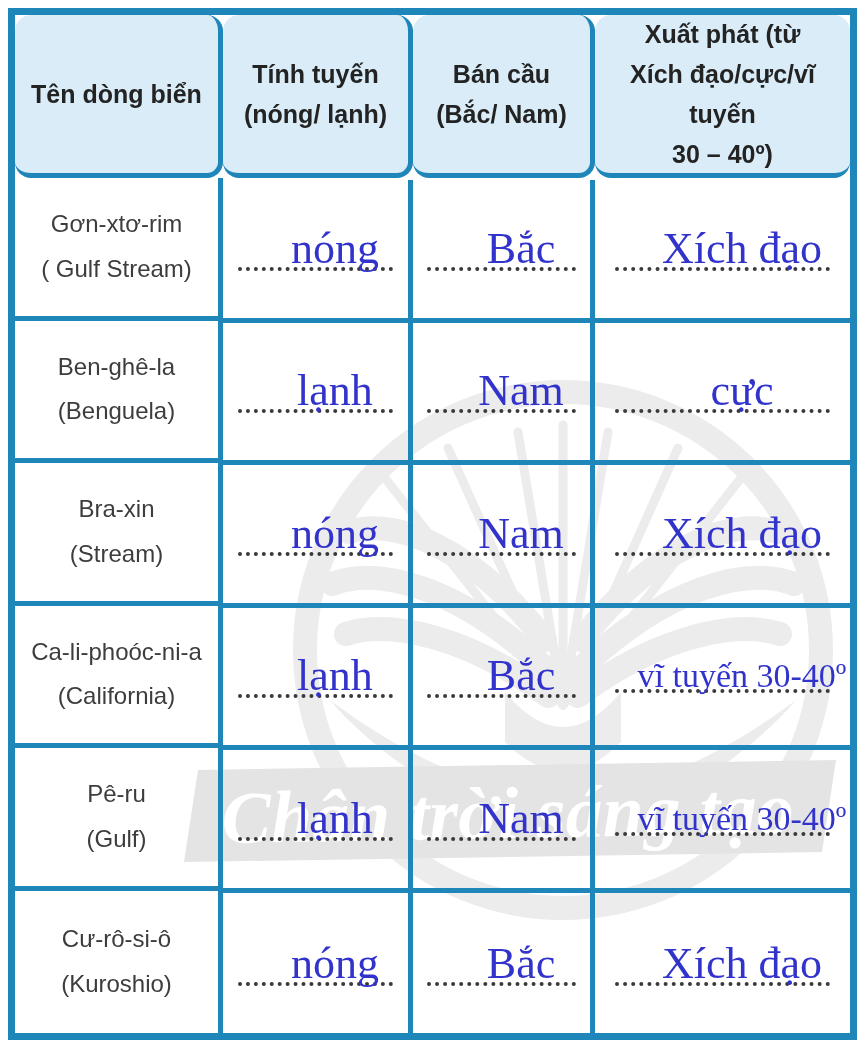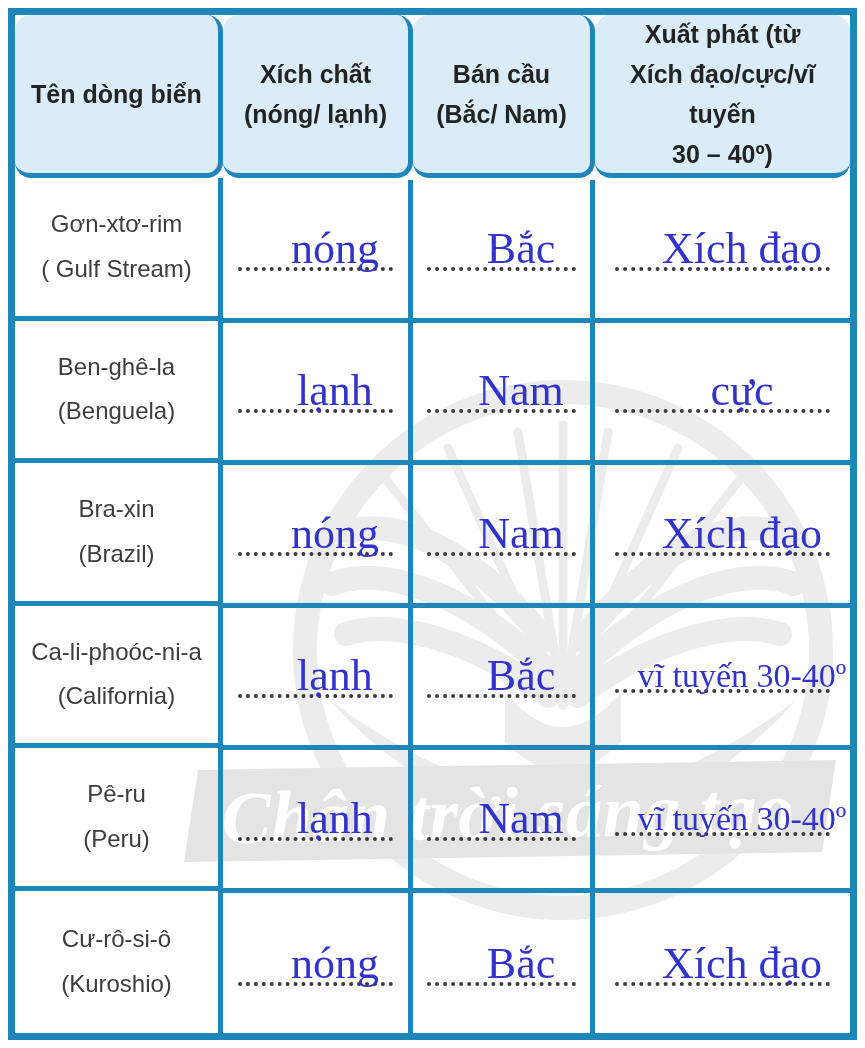--- a/index.html
+++ b/index.html
@@ -112,21 +112,21 @@
     <g>
       <polygon points="198,770 836,760 822,852 184,862" fill="#e4e4e4"></polygon>
       <text x="508" y="838" text-anchor="middle" font-family="'Liberation Serif','DejaVu Serif',serif" font-style="italic" font-weight="bold" font-size="74" fill="#ffffff" transform="rotate(-1 508 828)">Chân trời sáng tạo</text>
     </g>
   </svg>
 
   <div class="table">
 
     <div class="row">
       <div class="cell header-cell">Tên dòng biển</div>
-      <div class="cell header-cell">Xích chất
+      <div class="cell header-cell">Tính tuyến
 (nóng/ lạnh)</div>
       <div class="cell header-cell">Bán cầu
 (Bắc/ Nam)</div>
       <div class="cell header-cell last-col">Xuất phát (từ
 Xích đạo/cực/vĩ tuyến
 30 – 40º)</div>
     </div>
 
     <div class="row">
       <div class="cell name-cell">Gơn-xtơ-rim
@@ -157,21 +157,21 @@
         <span class="dotted-line"></span>
       </div>
       <div class="cell answer-cell last-col">
         <span class="answer-text">cực</span>
         <span class="dotted-line"></span>
       </div>
     </div>
 
     <div class="row">
       <div class="cell name-cell">Bra-xin
-(Brazil)</div>
+(Stream)</div>
       <div class="cell answer-cell">
         <span class="answer-text">nóng</span>
         <span class="dotted-line"></span>
       </div>
       <div class="cell answer-cell">
         <span class="answer-text">Nam</span>
         <span class="dotted-line"></span>
       </div>
       <div class="cell answer-cell last-col">
         <span class="answer-text">Xích đạo</span>
@@ -191,21 +191,21 @@
         <span class="dotted-line"></span>
       </div>
       <div class="cell answer-cell last-col">
         <span class="answer-text long">vĩ tuyến 30-40º</span>
         <span class="dotted-line"></span>
       </div>
     </div>
 
     <div class="row">
       <div class="cell name-cell">Pê-ru
-(Peru)</div>
+(Gulf)</div>
       <div class="cell answer-cell">
         <span class="answer-text">lạnh</span>
         <span class="dotted-line"></span>
       </div>
       <div class="cell answer-cell">
         <span class="answer-text">Nam</span>
         <span class="dotted-line"></span>
       </div>
       <div class="cell answer-cell last-col">
         <span class="answer-text long">vĩ tuyến 30-40º</span>

